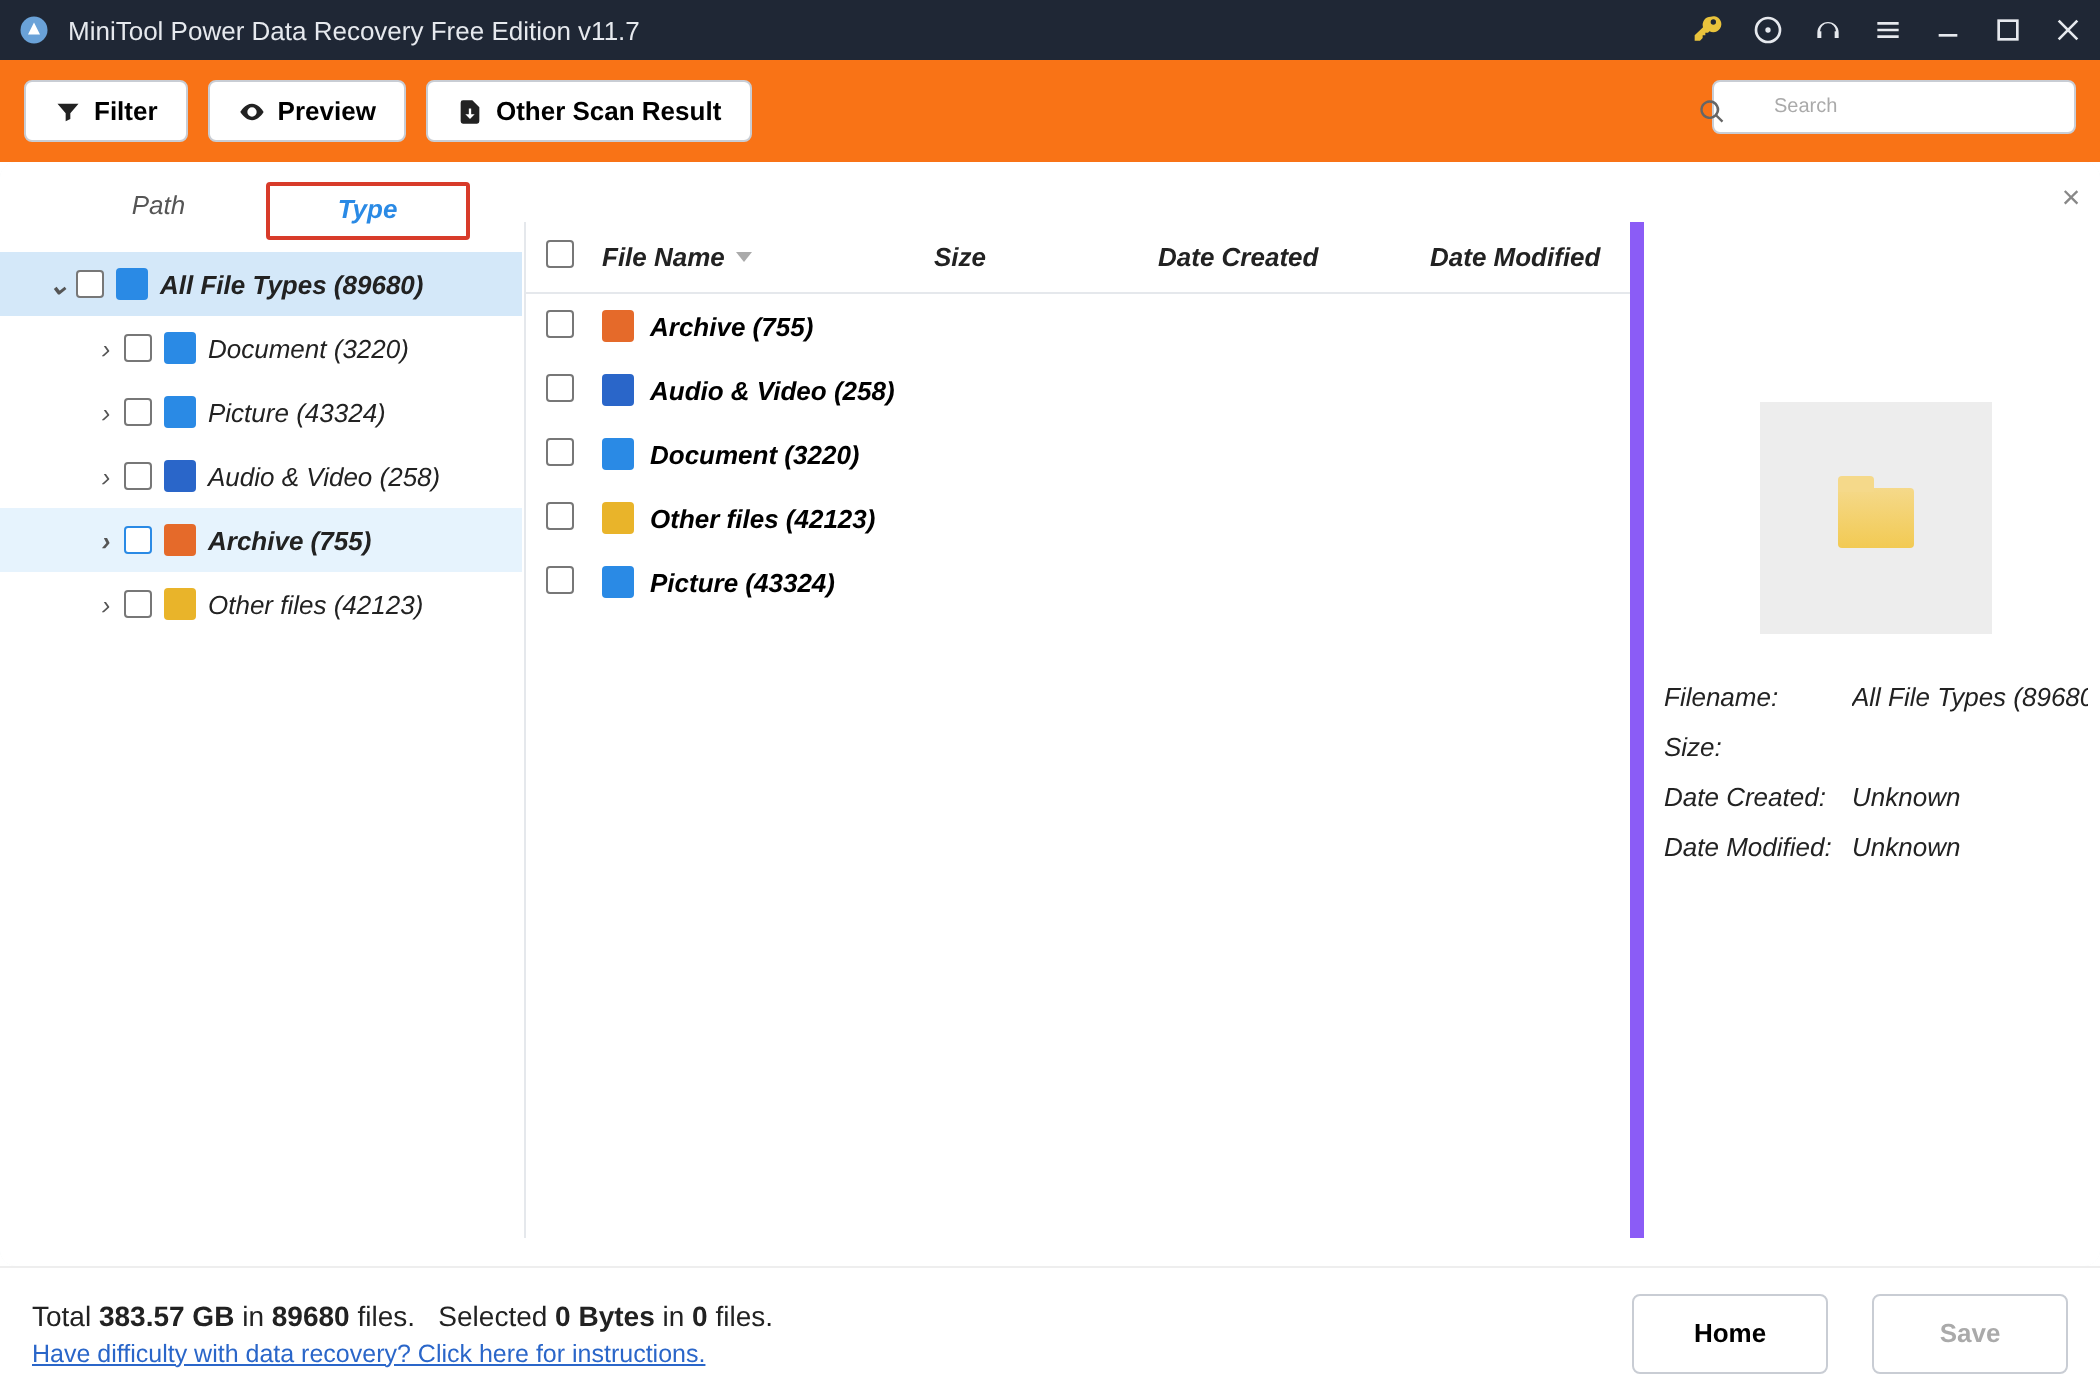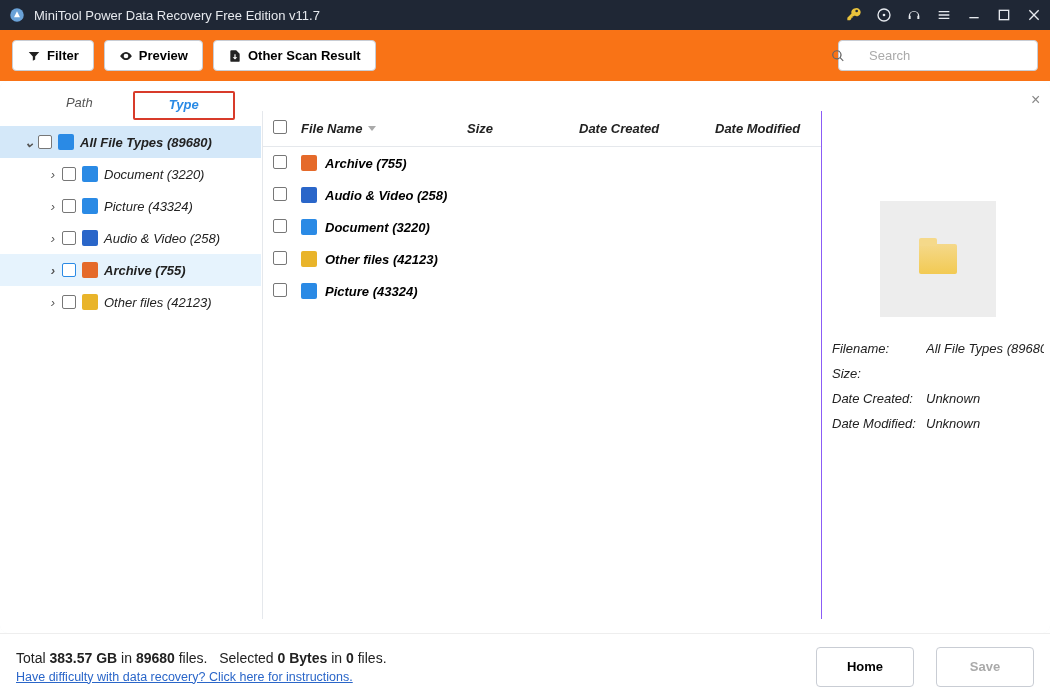--- a/index.html
+++ b/index.html
@@ -13,21 +13,21 @@
     .titlebar .title-actions span, .titlebar .title-actions svg { cursor: pointer; }
     .ticon { width: 16px; height: 16px; fill: #e6e9ee; }
     .ticon-key { fill: #e9c33c; }
 
     
     .toolbar { background: #f97316; padding: 10px 12px; display: flex; gap: 10px; }
     .btn { display: inline-flex; align-items: center; gap: 6px; border: 1px solid #c9cdd4; border-radius: 4px; background: #fff; padding: 7px 14px; font-weight: 600; cursor: pointer; }
     .btn svg { width: 14px; height: 14px; fill: #222; }
     .toolbar-spacer { flex: 1; }
     .search-wrap { position: relative; }
-    .search-input { border: 1px solid #c9cdd4; border-radius: 4px; padding: 7px 8px 7px 30px; width: 200px; font-size: 13px; margin-left: 16px; }
+    .search-input { border: 1px solid #c9cdd4; border-radius: 4px; padding: 7px 8px 7px 30px; width: 182px; font-size: 10px; margin-left: 16px; }
     .search-input::placeholder { color: #aaa; }
     .search-icon { position: absolute; left: 9px; top: 50%; transform: translateY(-50%); width: 14px; height: 14px; fill: #666; }
 
     
     .panel-wrap { background: #f4f6f8; padding: 0; border-radius: 8px; height: calc(700px - 30px - 52px - 66px); display: flex; }
     .panel-inner { background: #fff; border-radius: 8px; margin: 0; display: flex; width: 100%; font-style: italic; }
 
     
     .left-col { width: 262px; display: flex; flex-direction: column; padding: 10px 0; border-right: 1px solid transparent; }
     .tabs-row { display: flex; }
@@ -48,21 +48,21 @@
     .tree-icon { width: 16px; height: 16px; margin-right: 6px; display: inline-flex; align-items: center; justify-content: center; border-radius: 2px; }
     .ico-monitor { background: linear-gradient(#2a8ae5,#2a8ae5); }
     .ico-doc { background: #2a8ae5; }
     .ico-pic { background: #2a8ae5; }
     .ico-av { background: #2a66c9; }
     .ico-arch { background: #e56a2a; }
     .ico-other { background: #e9b42a; }
     .tree-label { font-size: 13px; color: #222; }
 
     
-    .file-col { flex: 1; display: flex; flex-direction: column; border-left: 1px solid #e5e8ec; border-right: 1px solid #8b5cf6; margin-top: 30px; margin-bottom: 14px; }
+    .file-col { flex: 1; display: flex; flex-direction: column; border-left: 1px solid #e5e8ec; border-right: 7px solid #8b5cf6; margin-top: 30px; margin-bottom: 14px; }
     .file-header { display: flex; align-items: center; border-bottom: 1px solid #e5e8ec; height: 36px; padding: 0 10px; font-weight: 700; color: #222; }
     .col-check { width: 28px; }
     .col-name { width: 166px; display: flex; align-items: center; gap: 6px; }
     .col-name .sort-caret { width:0;height:0;border-left:4px solid transparent;border-right:4px solid transparent;border-top:5px solid #aaa; }
     .col-size { width: 112px; }
     .col-created { width: 136px; }
     .col-modified { width: 90px; }
     .file-row { display: flex; align-items: center; height: 32px; padding: 0 10px; cursor: pointer; }
     .file-row .fname { display: flex; align-items: center; font-weight: 700; }
     .file-row .ficon { width: 16px; height: 16px; border-radius: 2px; margin-right: 8px; }

